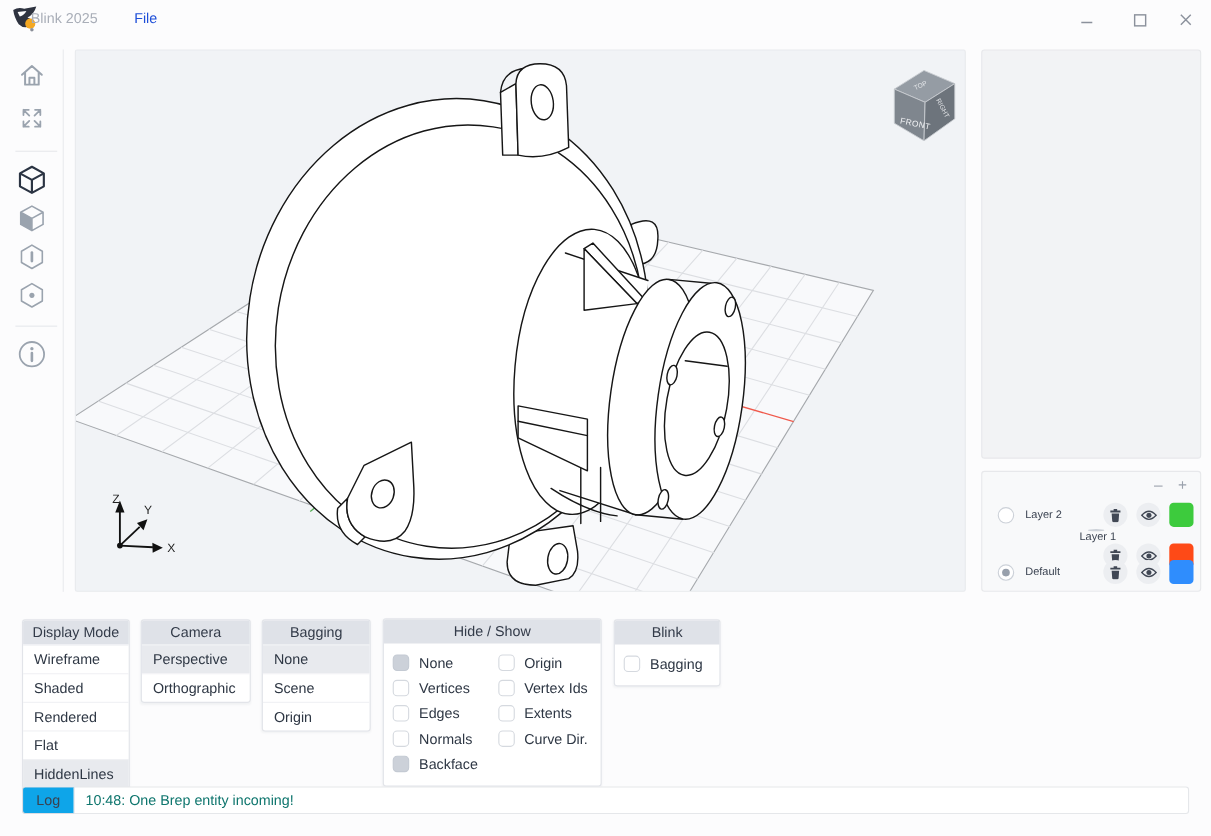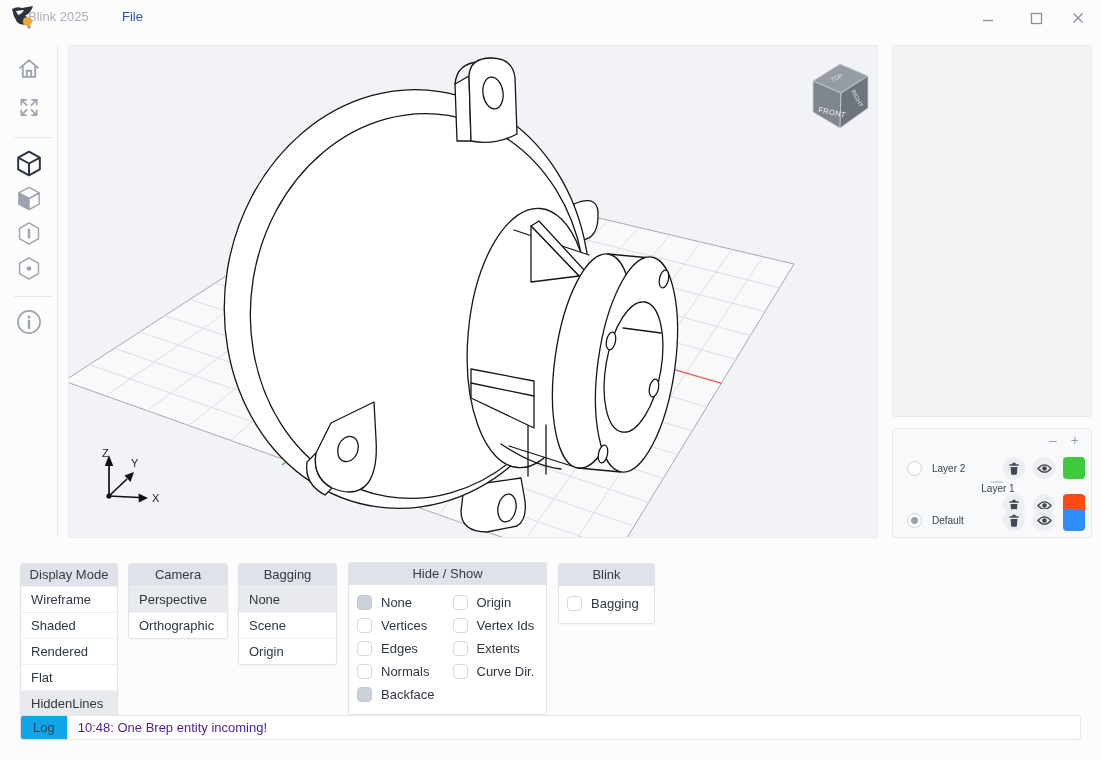--- a/index.html
+++ b/index.html
@@ -45,21 +45,21 @@
   .list .item.selected { background:#e8eaee; }
   .opts { padding:6px 8px 8px; display:grid; grid-template-columns:1fr 1fr; grid-auto-rows:23px; column-gap:10px; }
   .opts.single { grid-template-columns:1fr; }
   .check-row { display:flex; align-items:center; gap:9px; }
   .cb { width:15px; height:15px; border:1px solid #d5d9df; border-radius:4px; background:#fff; flex:0 0 15px; }
   .cb.checked { background:#ccd1d9; border-color:#c4cad3; }
 
   
   .logbar { position:absolute; left:20px; top:715px; width:1061px; height:25px; display:flex; }
   .log-chip { background:#0ea5e9; border:1px solid #dadde3; border-right:none; border-radius:3px 0 0 3px; font-size:13px; color:#3a4250; padding:4px 12px; }
-  .log-input { flex:1; background:#fff; border:1px solid #e5e7ea; border-radius:0 3px 3px 0; font-size:13px; color:#4c1d95; padding:4px 10px; white-space:nowrap; overflow:hidden; }
+  .log-input { flex:1; background:#fff; border:1px solid #e5e7ea; border-radius:0 3px 3px 0; font-size:13px; color:#0f766e; padding:4px 10px; white-space:nowrap; overflow:hidden; }
 </style>
 </head>
 <body>
 
 <div class="app">
 
   <div class="titlebar">
     <svg class="logo" viewBox="0 0 26 26">
       <path d="M2,5 Q7,2 12,4 L23,2 Q21,9 15,12 Q20,13 19,19 Q12,23 7,18 Q3,12 2,5 Z" fill="#2e3340"></path>
       <path d="M6,7 L14,6 Q12,10 8,11 Z" fill="#fcfcfd"></path>

